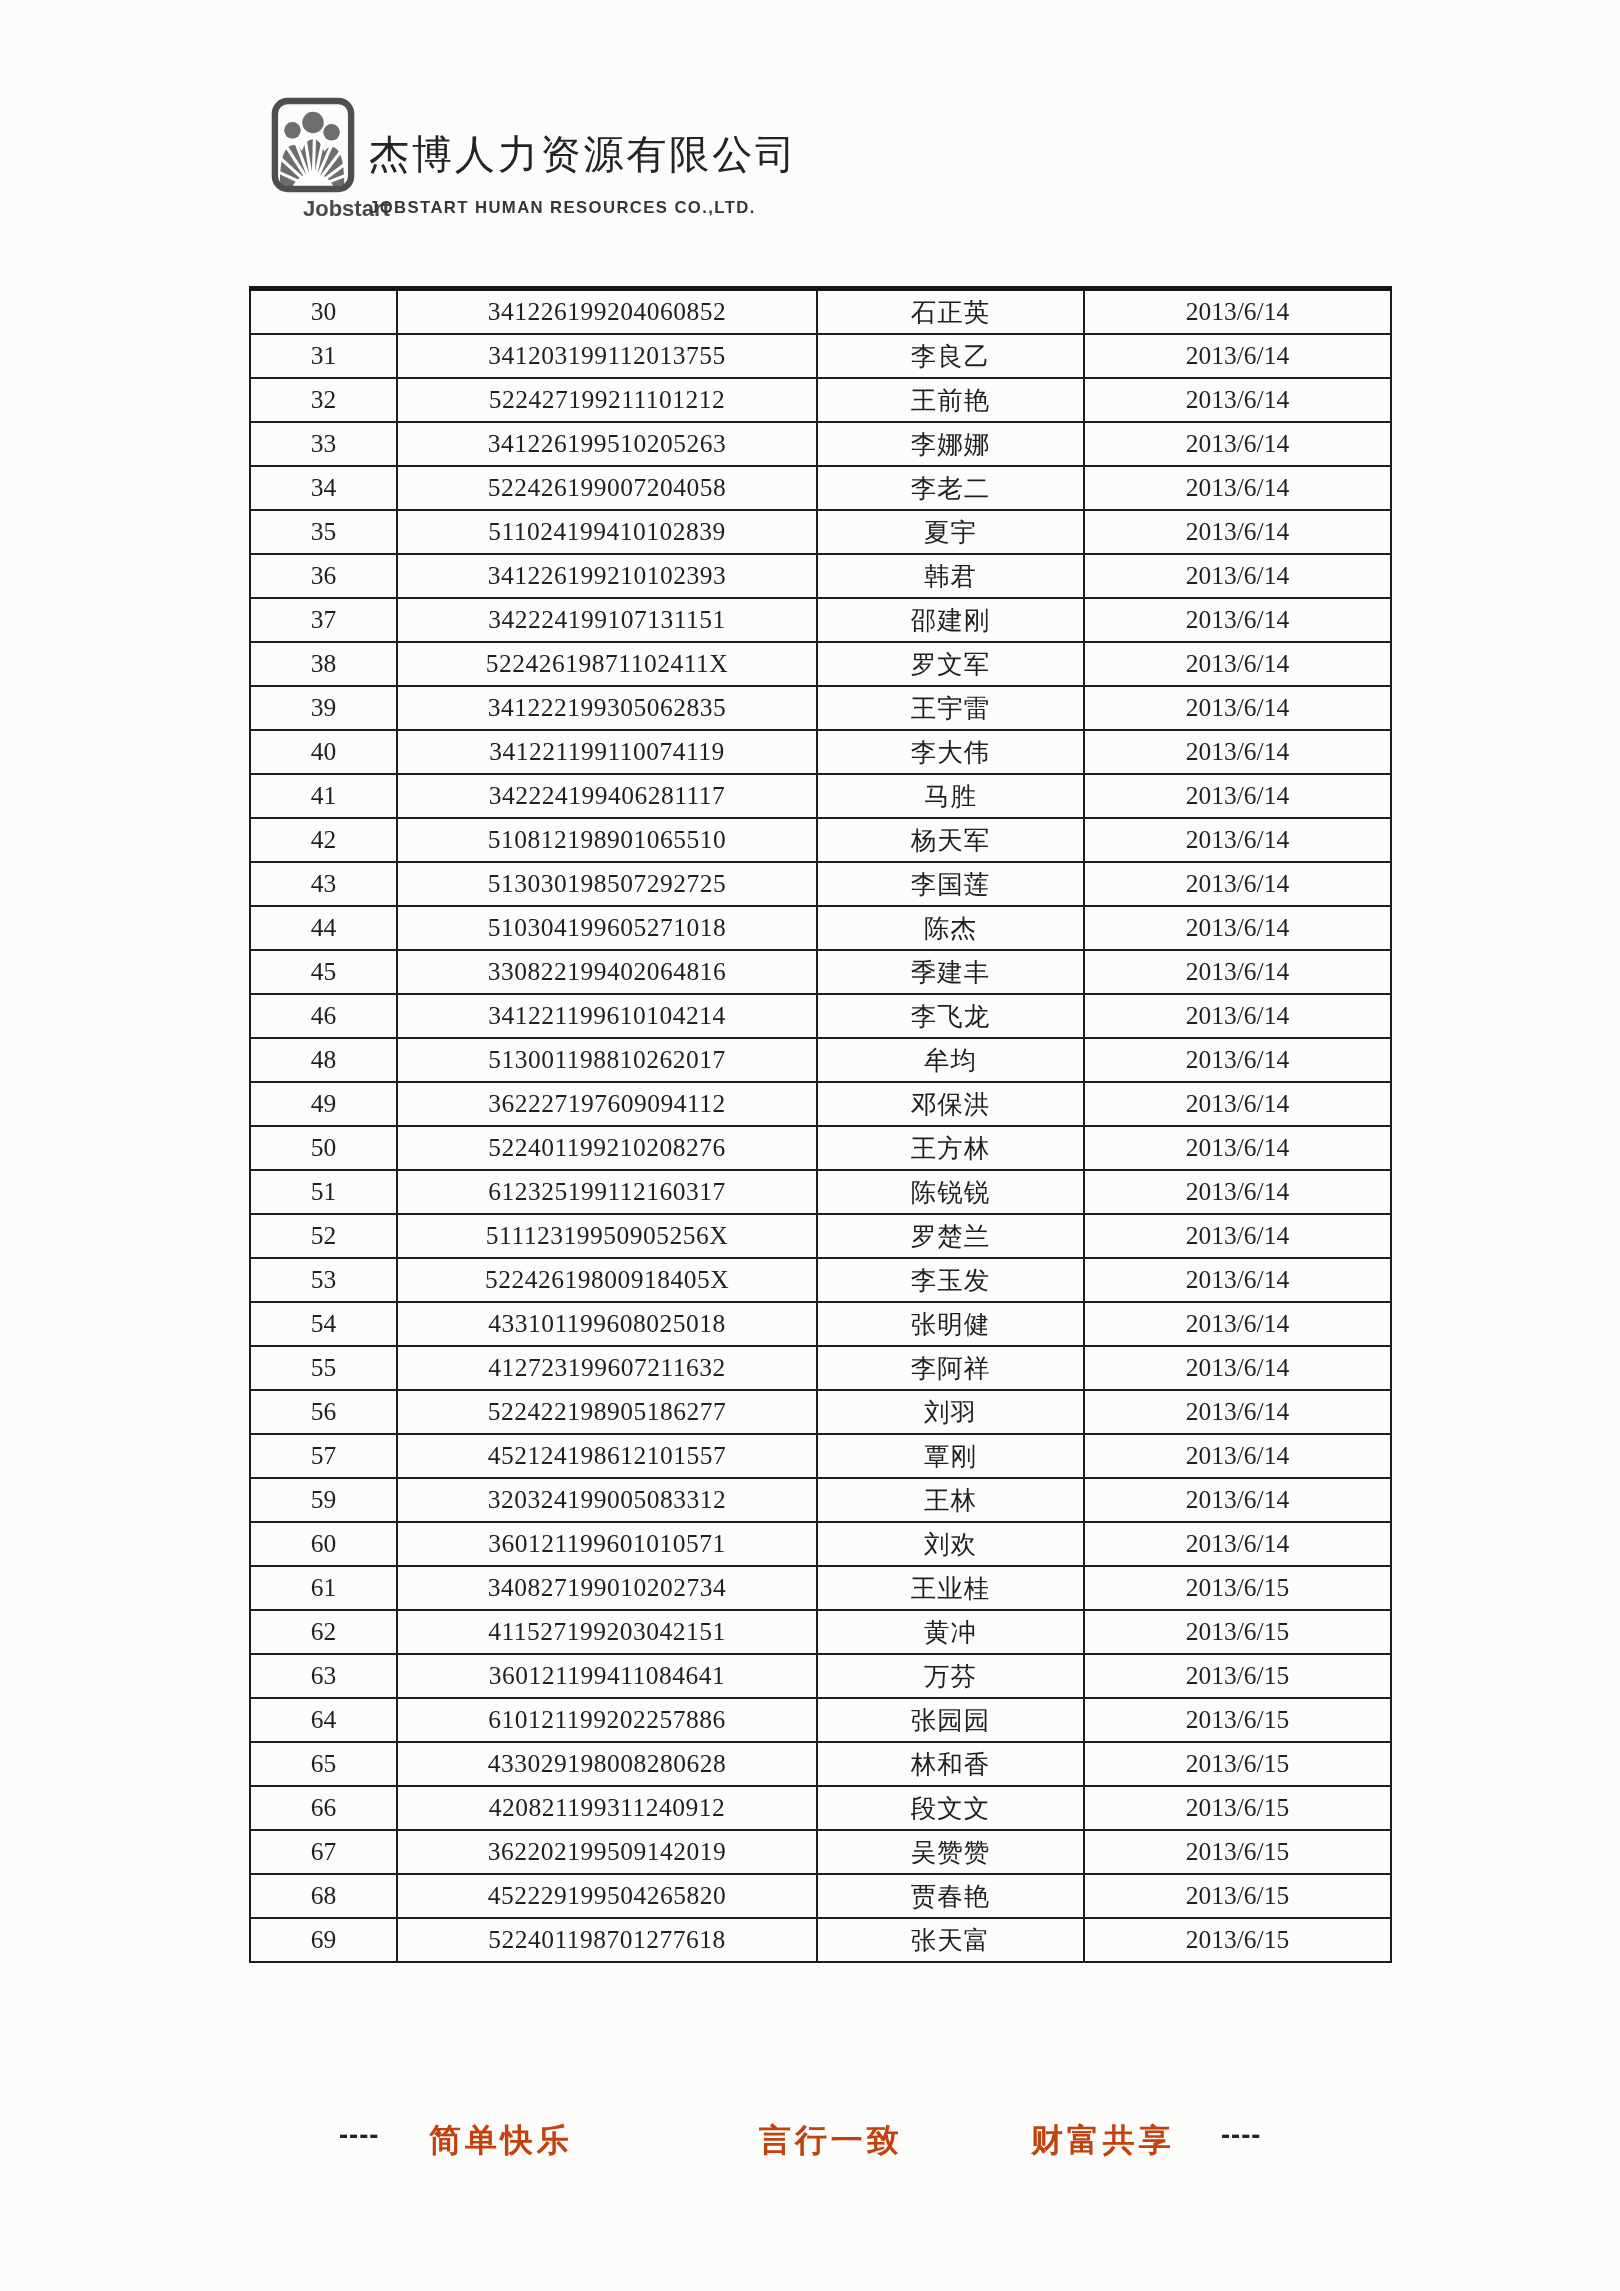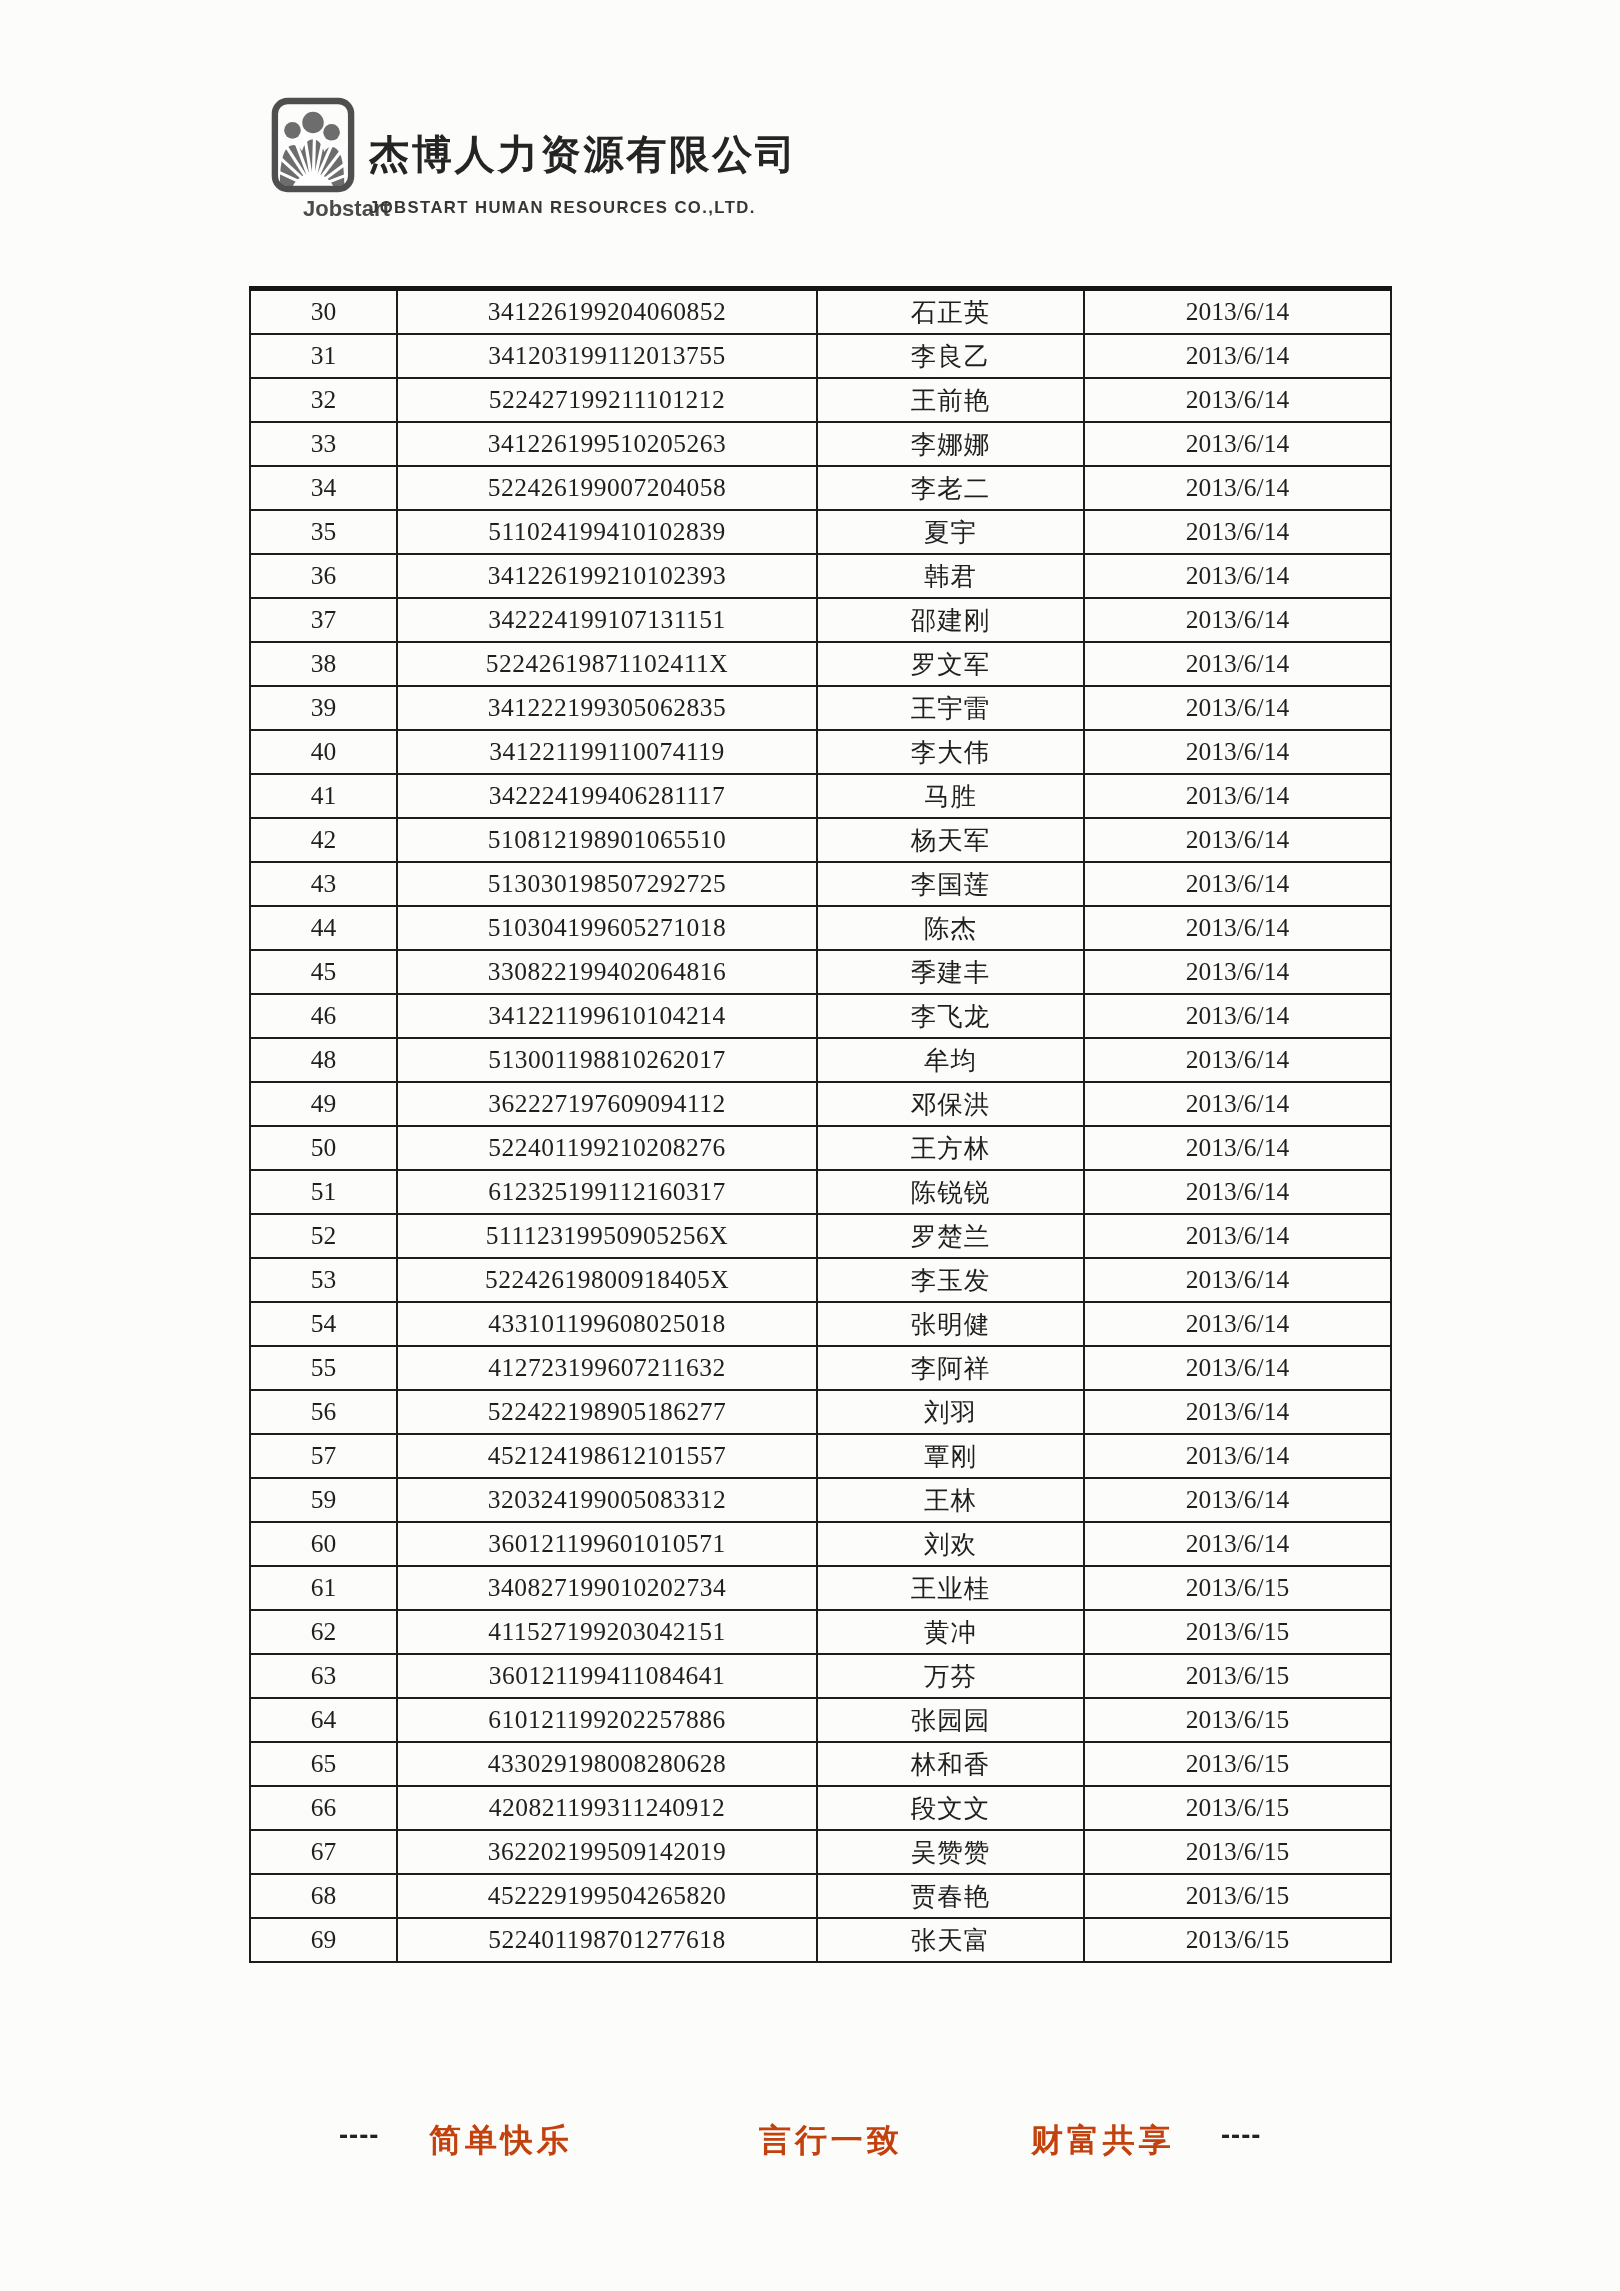--- a/index.html
+++ b/index.html
@@ -16,21 +16,21 @@
   .logo-block{position:absolute;left:259px;top:96px;width:108px;text-align:center;}
   .logo-mark{display:block;margin:0 auto;}
   .logo-wordmark{
     margin-top:2px;
     font-family:"Liberation Sans", sans-serif;
     font-weight:bold;font-size:22px;color:#4a4a4a;letter-spacing:0px;margin-left:44px;
   }
   .company-names{position:absolute;left:369px;top:127px;}
   .company-zh{
     font-family:"Liberation Serif", serif;
-    font-size:40px;font-weight:700;letter-spacing:2.9px;color:#242424;
+    font-size:40px;font-weight:400;letter-spacing:2.9px;color:#242424;
     white-space:nowrap;
   }
   .company-en{
     margin-top:16px;
     font-family:"Liberation Sans", sans-serif;
     font-size:16.7px;font-weight:bold;letter-spacing:1.4px;color:#363636;
     white-space:nowrap;
   }
   
   table.roster{

